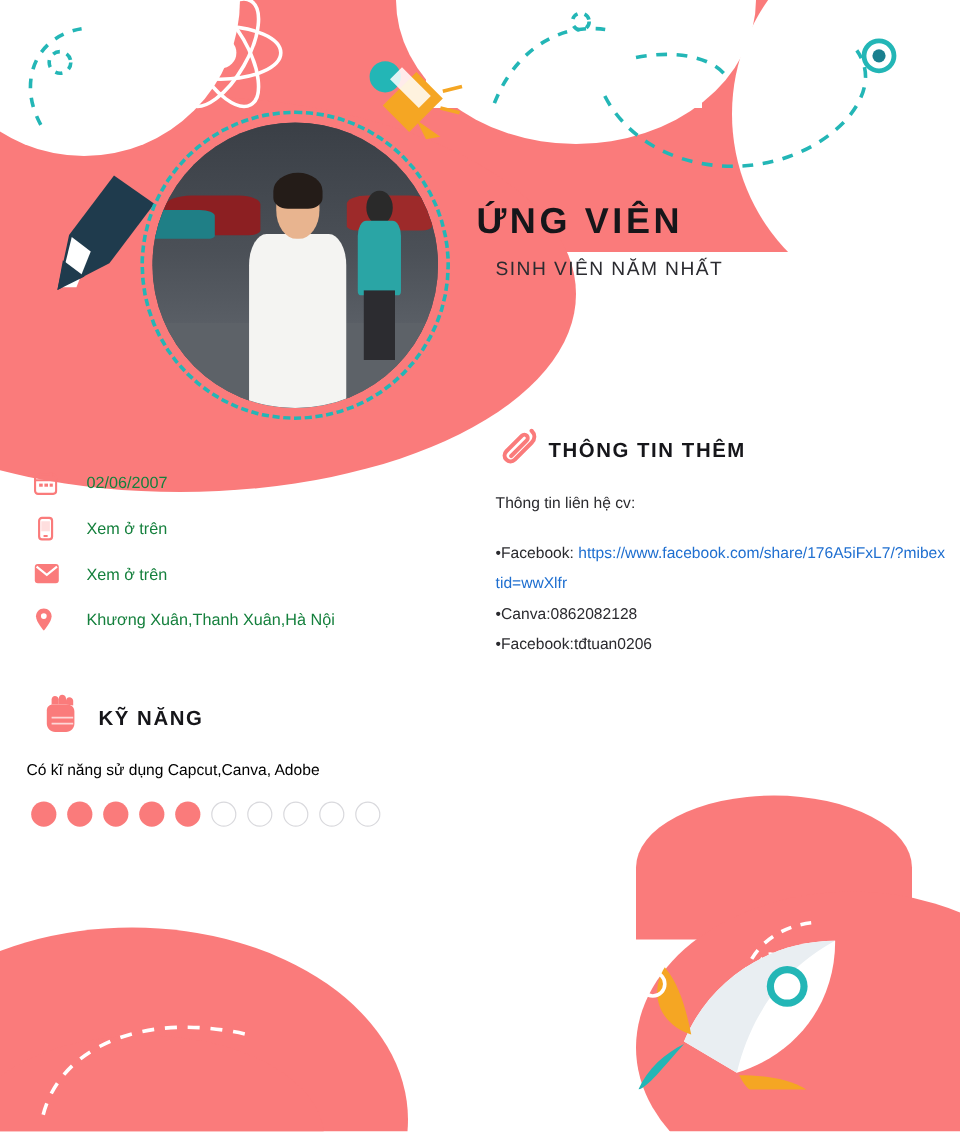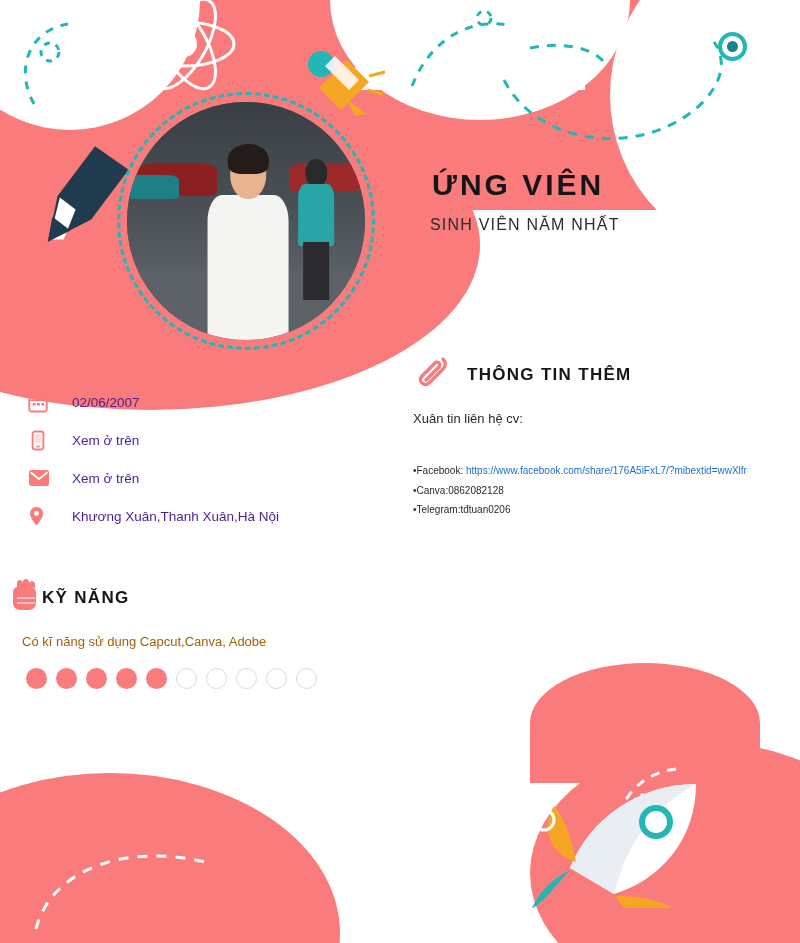--- a/index.html
+++ b/index.html
@@ -88,51 +88,51 @@
   .ph-bystander { position: absolute; left: 72%; top: 24%; width: 15%; height: 58%; }
   .ph-bystander .b-h { position:absolute; left:50%; top:0; width:60%; height:20%; transform:translateX(-50%); background:#2a2a2a; border-radius:50%; }
   .ph-bystander .b-t { position:absolute; left:50%; top:18%; width:100%; height:45%; transform:translateX(-50%); background:#2aa5a5; border-radius:20% 20% 6% 6%; }
   .ph-bystander .b-l { position:absolute; left:50%; top:60%; width:72%; height:42%; transform:translateX(-50%); background:#2c2c30; }
   .car-a { position:absolute; left:4%; top:25%; width:34%; height:46%; background:#8c1f22; border-radius:28% 22% 12% 12%; }
   .car-b { position:absolute; left:-4%; top:42%; width:26%; height:34%; background:#1f7f86; border-radius:26% 20% 10% 10%; }
   .car-c { position:absolute; right:2%; top:26%; width:30%; height:40%; background:#9d2a2a; border-radius:24% 26% 12% 12%; }
 
   
   .title {
-    position: absolute; left: 432px; top: 168px;
+    position: absolute; left: 397px; top: 168px;
     font-size: 30px; letter-spacing: 3px; font-weight: 700; color: #16161a;
   }
   .subtitle {
-    position: absolute; left: 430px; top: 216px;
+    position: absolute; left: 413px; top: 216px;
     font-size: 16px; letter-spacing: 1.2px; color: #2b2b30;
   }
 
   
   .info-list { position: absolute; left: 28px; top: 383px; width: 350px; }
   .info-row { display: flex; align-items: center; height: 38px; }
   .info-ico { width: 44px; display: flex; align-items: center; justify-content: flex-start; color: #fa7b7b; }
-  .info-txt { font-size: 13.5px; color: #4c1d95; }
+  .info-txt { font-size: 13.5px; color: #15803d; }
 
   
   .skills-head {
-    position: absolute; left: 8px; top: 578px;
-    display: flex; align-items: center; 
+    position: absolute; left: 34px; top: 578px;
+    display: flex; align-items: center; gap: 14px;
   }
   .skills-title { font-size: 17px; font-weight: 700; letter-spacing: 1.3px; color: #16161a; }
-  .skills-desc { position: absolute; left: 22px; top: 634px; font-size: 13px; color: #a16207; }
+  .skills-desc { position: absolute; left: 22px; top: 634px; font-size: 13px; color: #000000; }
   .dots { position: absolute; left: 26px; top: 668px; display: flex; gap: 9px; }
   .dot { width: 21px; height: 21px; border-radius: 50%; }
   .dot.on { background: #fa7b7b; }
   .dot.off { background: #ffffff; border: 1.5px solid #d9d9dd; }
 
   
-  .extra-head { position: absolute; left: 413px; top: 352px; display: flex; align-items: center; gap: 14px; }
+  .extra-head { position: absolute; left: 413px; top: 352px; display: flex; align-items: center; gap: 4px; }
   .extra-title { font-size: 17px; font-weight: 700; letter-spacing: 1.3px; color: #16161a; }
   .extra-sub { position: absolute; left: 413px; top: 411px; font-size: 13px; color: #2a2a2e; }
-  .extra-lines { position: absolute; left: 413px; top: 461px; width: 378px; font-size: 10px; color: #2a2a2e; line-height: 1.95; }
+  .extra-lines { position: absolute; left: 413px; top: 448px; width: 378px; font-size: 13px; color: #2a2a2e; line-height: 1.95; }
   .link { color: #1f6fd0; word-break: break-all; text-decoration: none; }
 
   
   .bot-blob-left {
     left: -120px; bottom: -150px; width: 460px; height: 320px;
     background: #fa7b7b; border-radius: 50%;
   }
   .bot-blob-left2 {
     left: -30px; bottom: -90px; width: 300px; height: 170px;
     background: #fa7b7b; border-radius: 50% 50% 40% 40%;
@@ -303,27 +303,27 @@
   </div>
 
   <div class="extra-head">
     <span>
       <svg width="40" height="42" viewBox="0 0 40 42">
         <path d="M30 7c3 3 3 7 0 10L16 31c-2 2-5 2-7 0s-2-5 0-7L22 11c1-1 3-1 4 0s1 3 0 4L13 28" fill="none" stroke="#fa7b7b" stroke-width="3.4" stroke-linecap="round"></path>
       </svg>
     </span>
     <span class="extra-title">THÔNG TIN THÊM</span>
   </div>
-  <div class="extra-sub">Xuân tin liên hệ cv:</div>
+  <div class="extra-sub">Thông tin liên hệ cv:</div>
   <div class="extra-lines">
     <div>
       <span>•Facebook: </span><a class="link" href="#">https://www.facebook.com/share/176A5iFxL7/?mibextid=wwXlfr</a>
     </div>
     <div>•Canva:0862082128</div>
-    <div>•Telegram:tđtuan0206</div>
+    <div>•Facebook:tđtuan0206</div>
   </div>
 
   <div class="deco bot-blob-right2"></div>
   <div class="deco bot-blob-right"></div>
   <div class="deco bot-blob-left"></div>
   <div class="deco bot-blob-left2"></div>
 
   <svg class="deco dash-bot-1" viewBox="0 0 220 120">
     <path d="M6 116 C 20 60, 90 28, 180 50" fill="none" stroke="#ffffff" stroke-width="3" stroke-dasharray="10 9"></path>
   </svg>

